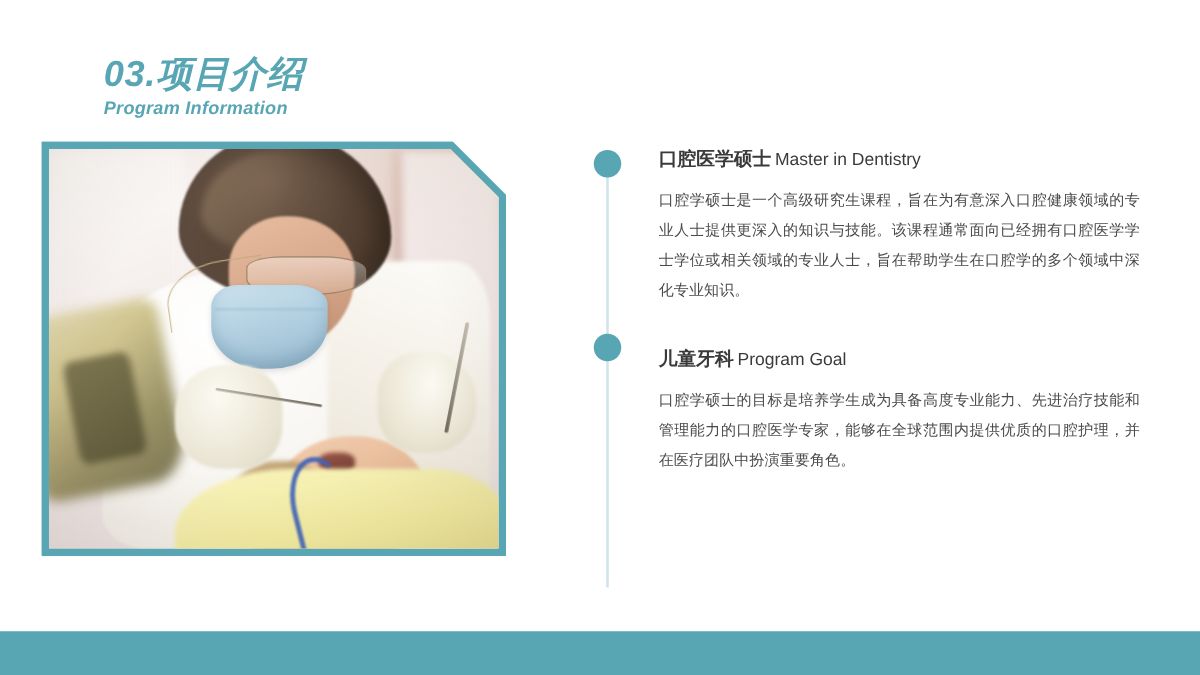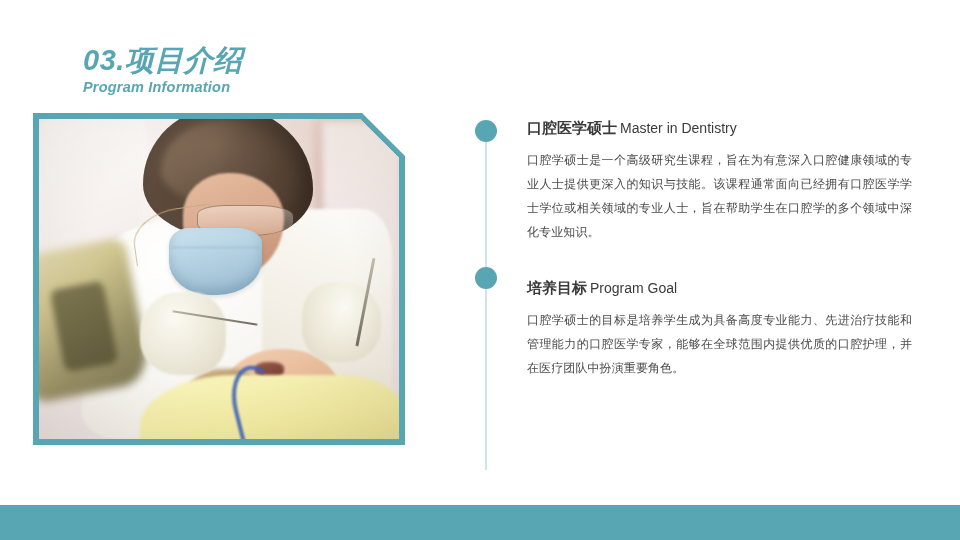--- a/index.html
+++ b/index.html
@@ -348,21 +348,21 @@
       <div class="sec-head">
         <span>口腔医学硕士</span><span class="en">Master in Dentistry</span>
       </div>
       <div class="body-text">口腔学硕士是一个高级研究生课程，旨在为有意深入口腔健康领域的专业人士提供更深入的知识与技能。该课程通常面向已经拥有口腔医学学士学位或相关领域的专业人士，旨在帮助学生在口腔学的多个领域中深化专业知识。</div>
     </div>
 
     <div class="gap"></div>
 
     <div class="section">
       <div class="sec-head">
-        <span>培养目标</span><span class="en">Program Goal</span>
+        <span>儿童牙科</span><span class="en">Program Goal</span>
       </div>
       <div class="body-text">口腔学硕士的目标是培养学生成为具备高度专业能力、先进治疗技能和管理能力的口腔医学专家，能够在全球范围内提供优质的口腔护理，并在医疗团队中扮演重要角色。</div>
       <div class="gap"></div>
     </div>
 
   </div>
 
   <div class="bottom-bar"></div>
 
 </div>

